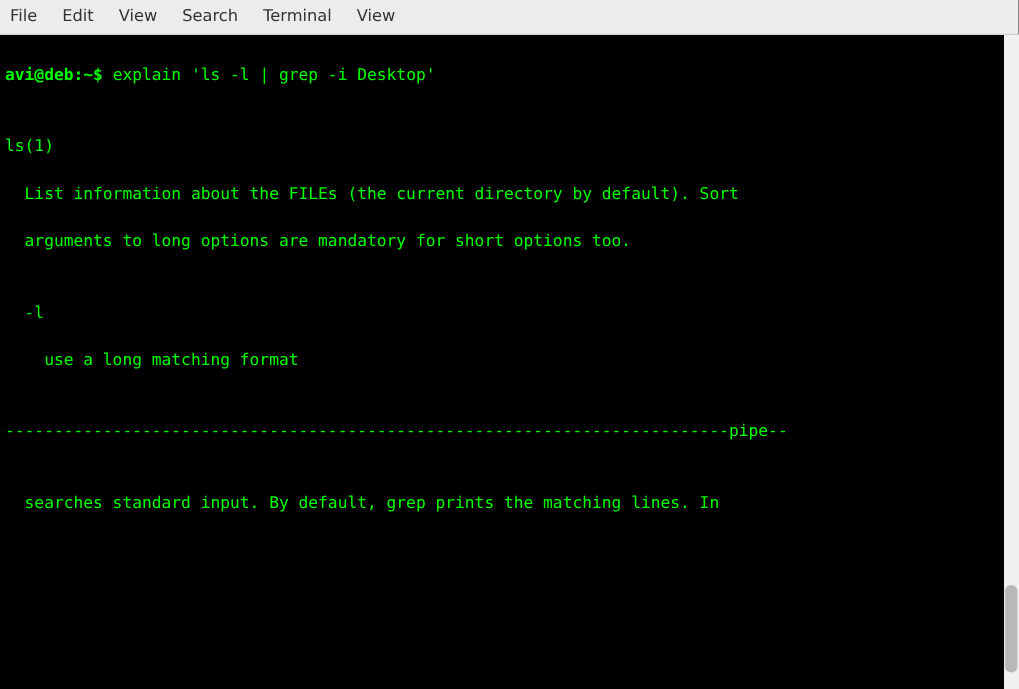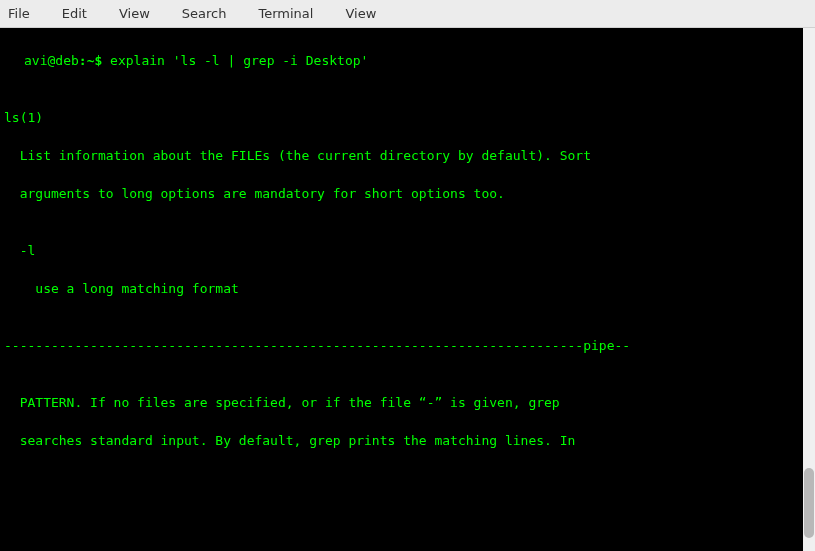--- a/index.html
+++ b/index.html
@@ -19,41 +19,40 @@
     }
     .menubar {
       background: #ececec;
       height: 28px;
       display: flex;
       align-items: center;
       padding: 0 8px;
       font-family: "DejaVu Sans", Arial, sans-serif;
       font-size: 13px;
       color: #333;
-      gap: 32px;
+      gap: 20px;
       border-bottom: 1px solid #d0d0d0;
     }
     .menubar-item {
       cursor: default;
     }
     .terminal {
       flex: 1;
       background: #000;
       color: #00ff00;
       font-weight: bold;
       padding: 4px 4px;
       line-height: 19px;
       white-space: pre-wrap;
       word-break: break-all;
       overflow-y: auto;
       position: relative;
     }
     .prompt-user {
-      font-weight: normal;
-      margin-left: 20px;
+      font-weight: bold;
     }
     .prompt-symbol {
       font-weight: bold;
     }
     .command {
       font-weight: normal;
     }
     .output {
       font-weight: normal;
     }
@@ -96,21 +95,20 @@
 <span class="line output"></span>
 <span class="line output">ls(1)</span>
 <span class="line output">  List information about the FILEs (the current directory by default). Sort</span>
 <span class="line output">  arguments to long options are mandatory for short options too.</span>
 <span class="line output"></span>
 <span class="line output">  -l</span>
 <span class="line output">    use a long matching format</span>
 <span class="line output"></span>
 <span class="line output">--------------------------------------------------------------------------pipe--</span>
 <span class="line output"></span>
-<span class="line output">  PATTERN. If no files are specified, or if the file “-” is given, grep</span>
 <span class="line output">  searches standard input. By default, grep prints the matching lines. In</span>
 
 
 
 <span class="line output"></span>
 
 
 <span class="line output"></span>
 
 <span class="line output"></span>

